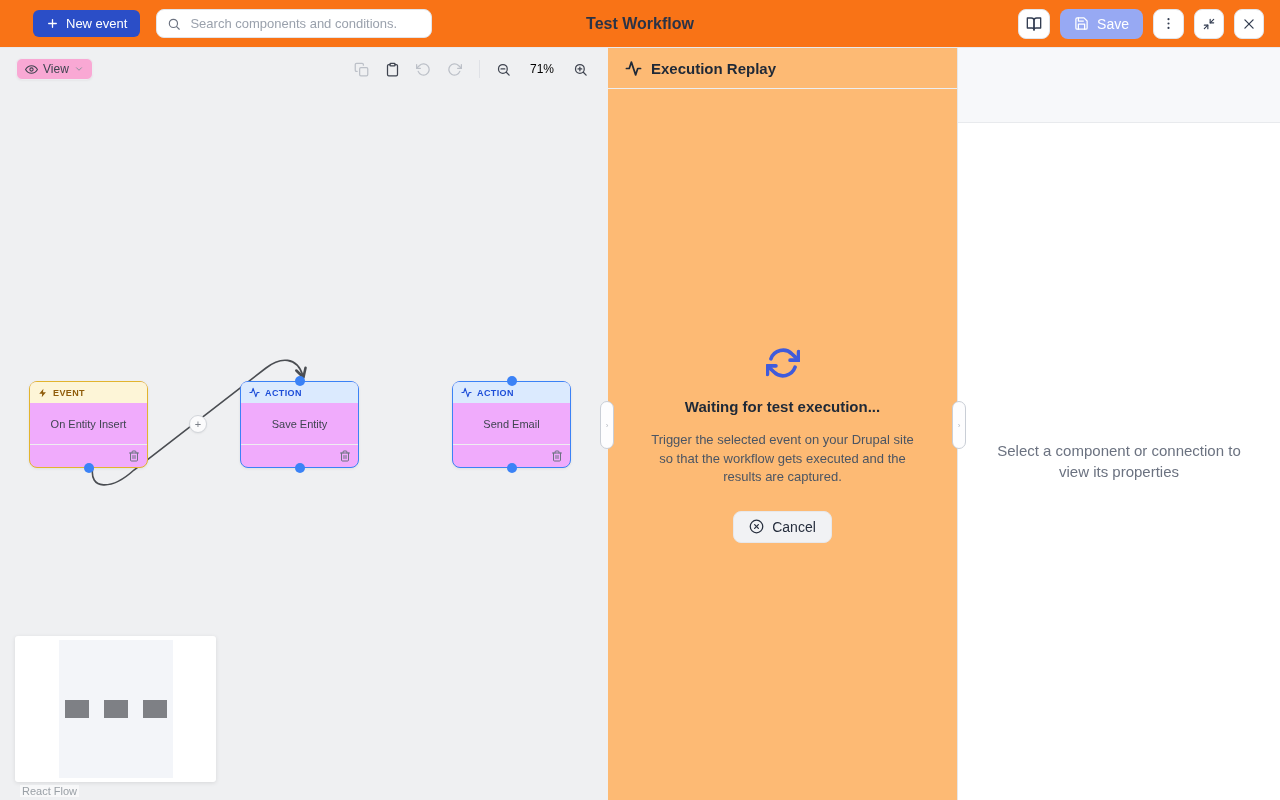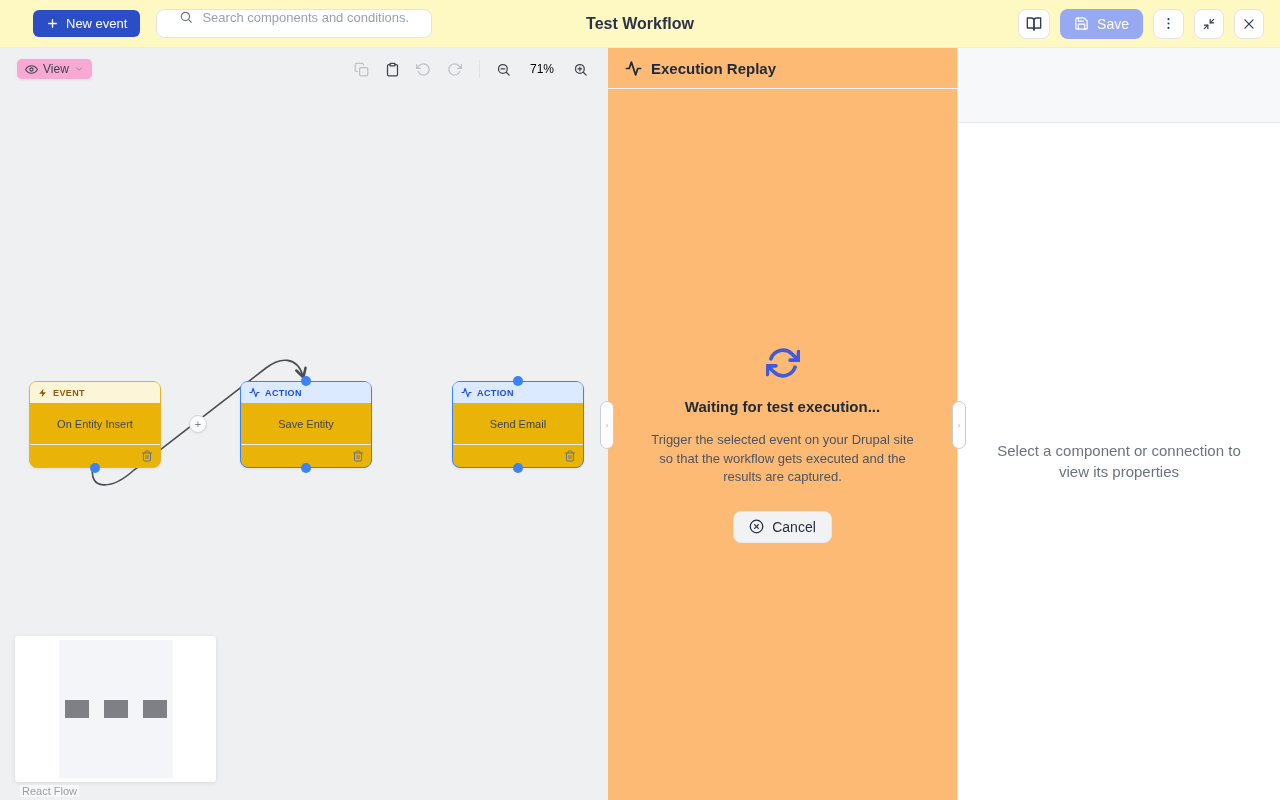--- a/index.html
+++ b/index.html
@@ -1,28 +1,28 @@
 <!DOCTYPE html>
 <html><head>
 <meta charset="utf-8">
 <style>
   * { margin:0; padding:0; box-sizing:border-box; }
   html,body { width:1280px; height:800px; overflow:hidden; background:#fff;
     font-family:"Liberation Sans", sans-serif; }
   .app { width:1280px; height:800px; display:flex; flex-direction:column; }
 
   
-  .topbar { position:relative; height:48px; background:#fef9c3; border-bottom:1px solid #e8eaee;
+  .topbar { position:relative; height:48px; background:#f97316; border-bottom:1px solid #e8eaee;
     display:flex; align-items:center; padding:0 16px; flex:0 0 48px; z-index:5; }
   .topbar-left { display:flex; align-items:center; gap:16px; margin-left:17px; }
   .btn-primary { display:flex; align-items:center; gap:7px; height:27px; padding:0 13px;
     background:#2b4ec7; color:#fff; border:none; border-radius:6px; font-size:13px;
     font-family:inherit; cursor:pointer; }
-  .search { display:flex; align-items:flex-start; gap:9px; width:276px; height:29px;
-    border:1px solid #e2e4e8; border-radius:8px; background:#fff; padding:0 22px; }
+  .search { display:flex; align-items:center; gap:9px; width:276px; height:29px;
+    border:1px solid #e2e4e8; border-radius:8px; background:#fff; padding:0 10px; }
   .search svg { flex:0 0 auto; color:#6b7280; }
   .search input { border:none; outline:none; flex:1; font-size:13px; color:#374151;
     font-family:inherit; background:transparent; }
   .search input::placeholder { color:#9aa1ac; }
   .topbar-title { position:absolute; left:0; right:0; text-align:center; font-size:16px;
     font-weight:bold; color:#2a3347; pointer-events:none; }
   .topbar-right { margin-left:auto; display:flex; align-items:center; gap:10px; }
   .icon-btn { display:flex; align-items:center; justify-content:center; height:30px;
     min-width:30px; padding:0 7px; background:#fff; border:1px solid #e2e4e8;
     border-radius:8px; color:#333d51; cursor:pointer; }
@@ -49,21 +49,21 @@
   .tool-sep { width:1px; height:18px; background:#dfe1e6; margin:0 4px; }
   .zoom-label { font-size:12px; color:#000000; margin:8px 6px; }
 
   .edges { position:absolute; inset:0; pointer-events:none; }
   .edge-add { position:absolute; left:189px; top:367px; width:18px; height:18px;
     border-radius:50%; background:#fbfbfc; border:1px solid #d2d5da; display:flex;
     align-items:center; justify-content:center; color:#7b8088; font-size:11px;
     line-height:1; cursor:pointer; box-shadow:0 1px 2px rgba(0,0,0,.06); }
 
   
-  .node { position:absolute; width:132px; height:87px; background:#eab308; border-radius:8px;
+  .node { position:absolute; width:119px; height:87px; background:#f0abfc; border-radius:8px;
     display:flex; flex-direction:column; cursor:pointer;
     box-shadow:0 1px 3px rgba(0,0,0,.07); }
   .node-event { border:1.5px solid #e2b42e; }
   .node-action { border:1.5px solid #3b82f6; }
   .node-header { display:flex; align-items:center; gap:5px; height:21px; padding:0 8px;
     border-radius:6px 6px 0 0; font-size:9px; font-weight:bold; letter-spacing:.4px; }
   .node-event .node-header { background:#fdf5d7; color:#8f5c0b; }
   .node-action .node-header { background:#dbeafe; color:#1d4ed8; }
   .node-body { flex:1; display:flex; align-items:center; justify-content:center;
     font-size:11px; color:#3f4450; }

